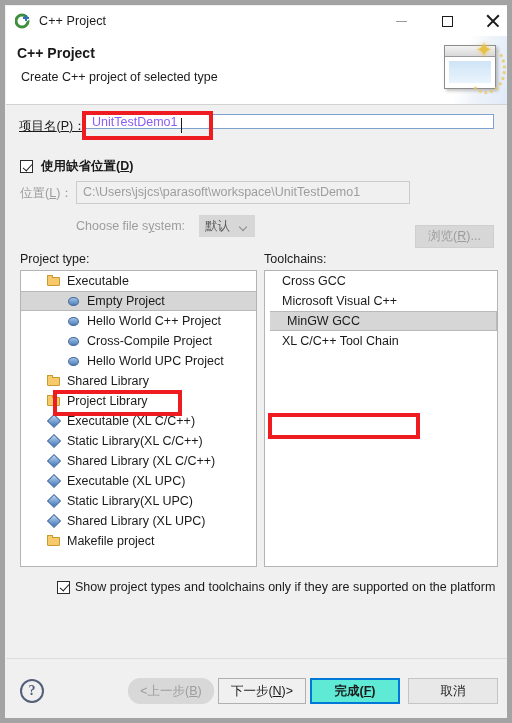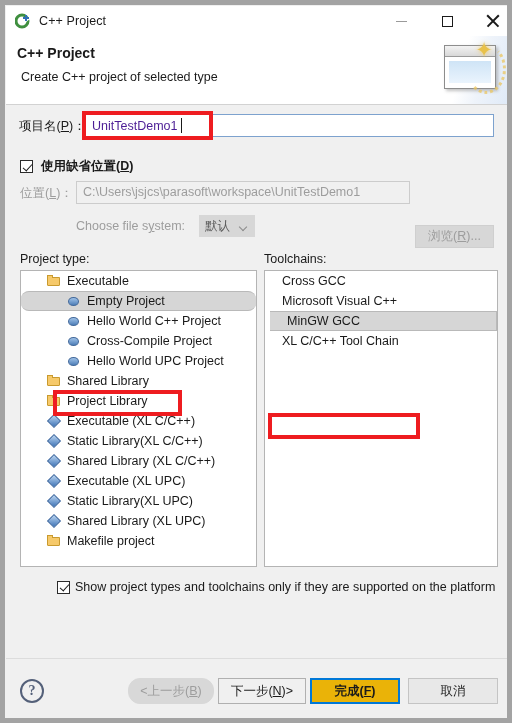--- a/index.html
+++ b/index.html
@@ -165,31 +165,31 @@
     width: 510px;
     height: 553px;
     background: #f0f0f0;
   }
 
   .lbl { color: #1a1a1a; font-size: 12.5px; }
   .lbl-dim { color: #9d9d9d; font-size: 12.5px; }
   u.mn { text-decoration: underline; }
 
   
-  #row-name { position: absolute; left: 13px; top: 13px; }
+  #row-name { position: absolute; left: 13px; top: 13px; text-decoration: underline; }
   #name-input {
     position: absolute;
     left: 79px; top: 9px;
-    width: 409px; height: 23px;
+    width: 409px; height: 15px;
     box-sizing: border-box;
     border: 1px solid #7da2ce;
     background: #ffffff;
     font-family: inherit;
     font-size: 12.5px;
-    color: #4c1d95;
+    color: #8b5cf6;
     padding: 0 12px 0 6px;
     outline: none;
   }
   #name-caret {
     position: absolute;
     left: 175px; top: 13px;
     width: 1px; height: 15px;
     background: #1a1a1a;
   }
   
@@ -300,21 +300,21 @@
     height: 20px;
     display: flex;
     align-items: center;
     font-size: 12.5px;
     color: #1a1a1a;
     white-space: nowrap;
     position: relative;
   }
   .litem .ico { width: 16px; height: 16px; margin-right: 5px; flex: none; position: relative; }
   .ind-0 { padding-left: 25px; }
-  .ind-1 { padding-left: 45px; border-radius: 8px; }
+  .ind-1 { padding-left: 45px; }
   .ind-t { padding-left: 17px; }
 
   .litem.sel {
     background: #d6d6d6;
     border-top: 1px solid #b9b9b9;
     border-bottom: 1px solid #b9b9b9;
     height: 18px;
   }
   #list-tchain .litem.sel {
     background: #d6d6d6;
@@ -428,21 +428,21 @@
     font-size: 12.5px;
     background: #e3e3e3;
     border: 1px solid #c4c4c4;
     color: #1a1a1a;
     text-align: center;
     line-height: 24px;
     padding: 0;
   }
   #btn-back   { left: 122px; width: 86px; background: #d8d8d8; border-color: #d8d8d8; color: #9d9d9d; border-radius: 12px; }
   #btn-next   { left: 212px; width: 88px; background: #f0f0f0; border-color: #b0b0b0; }
-  #btn-finish { left: 304px; width: 90px; background: #eab308; border: 2px solid #0078d7; line-height: 22px; font-weight: bold; }
+  #btn-finish { left: 304px; width: 90px; background: #5eead4; border: 2px solid #0078d7; line-height: 22px; font-weight: bold; }
   #btn-cancel { left: 402px; width: 90px; background: #e8e8e8; border-color: #c4c4c4; }
 
   
   .edge-art { position: absolute; right: 0; width: 4px; background: #e8a33d; }
   .edge-green { position: absolute; right: 1px; top: 636px; width: 5px; height: 26px; background: #2f9e44; }
 </style>
 </head>
 <body>
 
 <div id="window">

